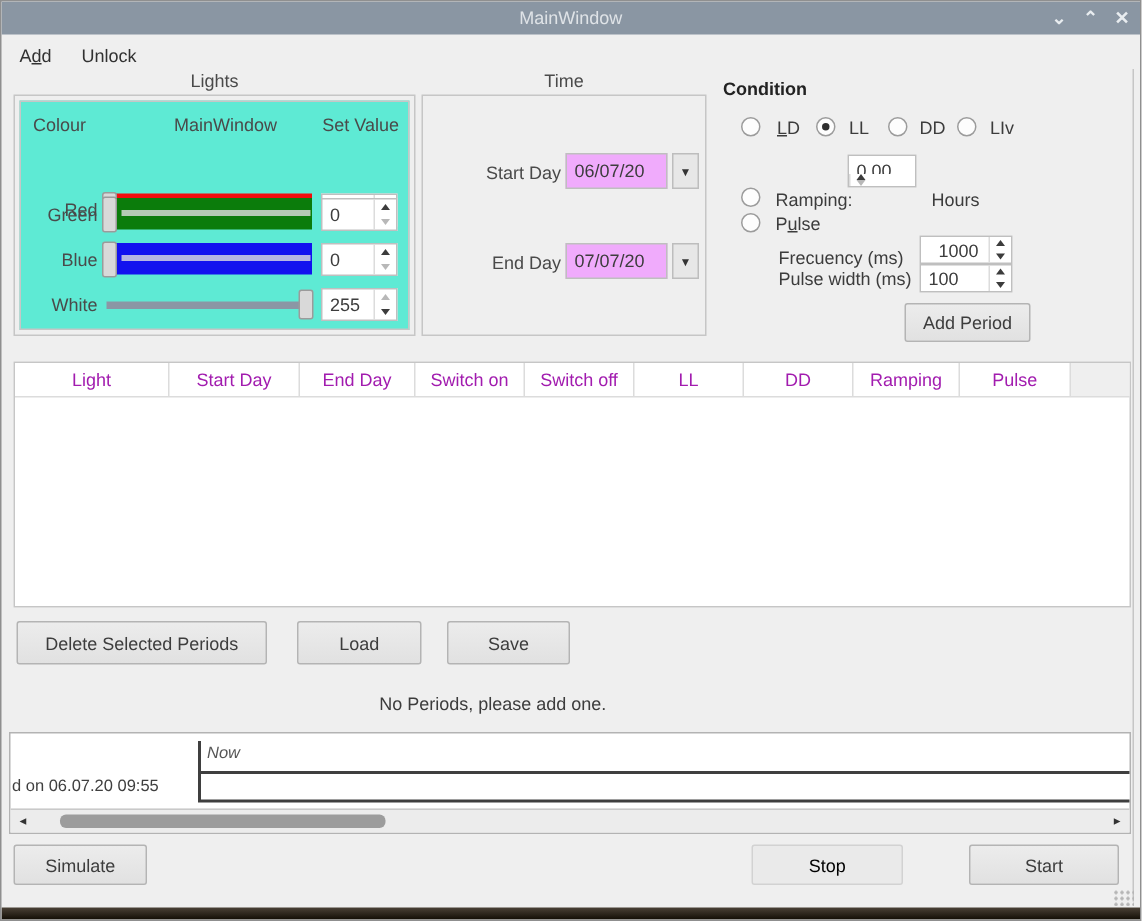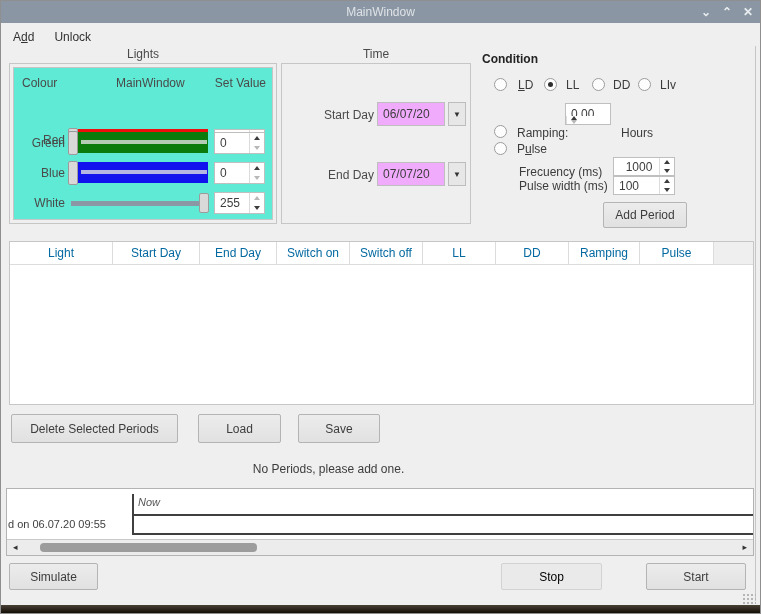--- a/index.html
+++ b/index.html
@@ -58,21 +58,21 @@
   .radio.sel::after{content:"";position:absolute;left:3px;top:3px;width:5px;height:5px;border-radius:50%;background:#2e2e2e;}
   .rlabel{position:absolute;color:#3c3c3c;}
   .edge-line{position:absolute;left:754px;top:45px;width:1px;height:555px;background:#c6c6c6;}
   
   .btn{position:absolute;background:linear-gradient(#ececec,#e1e1e1);border:1px solid #b4b4b4;
     border-radius:2px;color:#3d3d3d;display:flex;align-items:center;justify-content:center;font-size:12px;}
   .btn.disabled{color:#000000;border-color:#d2d2d2;background:#eaeaea;}
   
   .ptable{position:absolute;left:8px;top:240px;width:745px;height:164px;background:#fff;border:1px solid #c6c6c6;}
   .thead{display:flex;height:23px;border-bottom:1px solid #dcdcdc;}
-  .th{display:flex;align-items:center;justify-content:center;color:#0369a1;border-right:1px solid #dcdcdc;}
+  .th{display:flex;align-items:center;justify-content:center;color:#a21caf;border-right:1px solid #dcdcdc;}
   .th:last-child{border-right:none;background:#efefef;}
   
   .status-msg{position:absolute;left:180px;top:461px;width:295px;text-align:center;color:#3c3c3c;}
   
   .timeline{position:absolute;left:5px;top:487px;width:748px;height:68px;background:#fff;border:1px solid #b3b3b3;}
   .tl-start{position:absolute;left:1px;top:29px;font-size:11px;color:#3f3f3f;white-space:nowrap;}
   .now-line{position:absolute;left:125px;top:5px;width:2px;height:41px;background:#3f3f3f;}
   .now-label{position:absolute;left:131px;top:7px;font-size:11px;color:#565656;font-style:italic;}
   .band{position:absolute;left:127px;top:25px;right:0;height:21px;background:#fff;
     border-top:2px solid #3f3f3f;border-bottom:2px solid #3f3f3f;}

